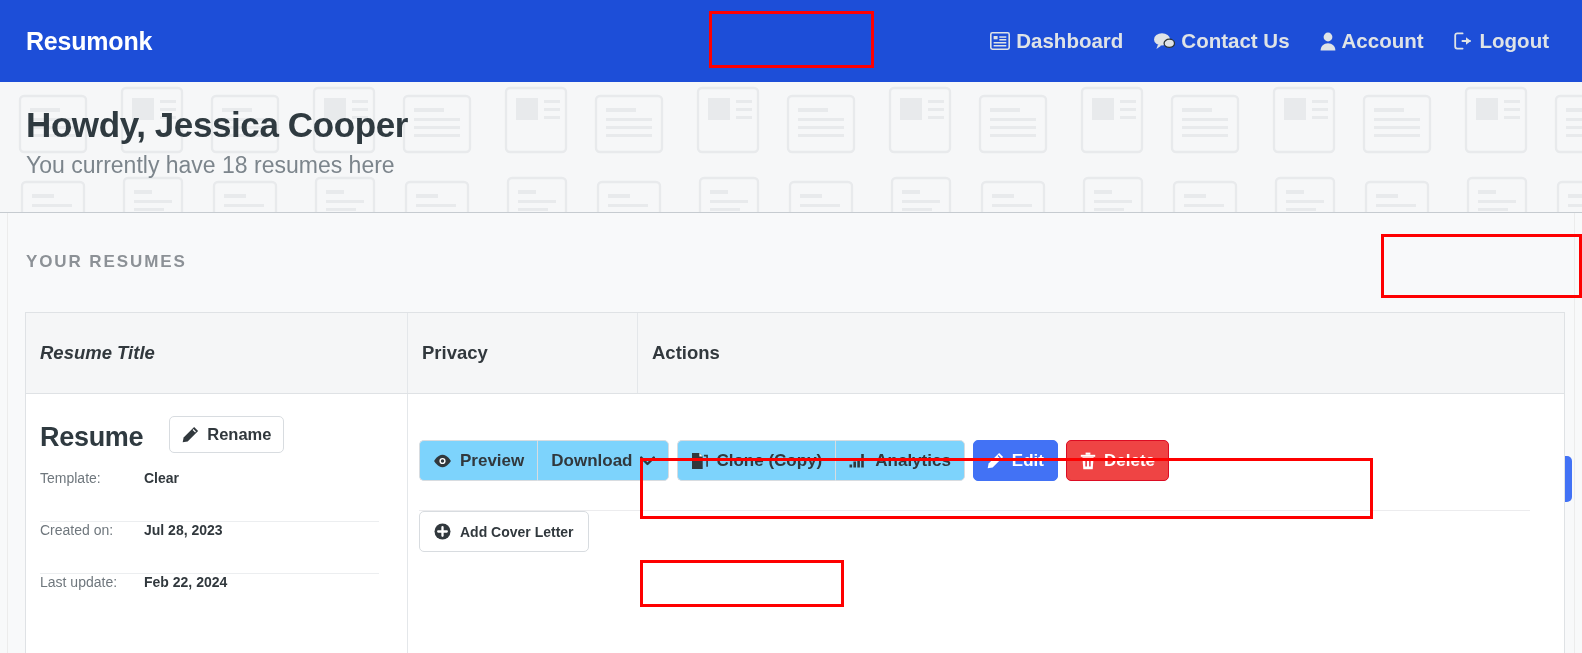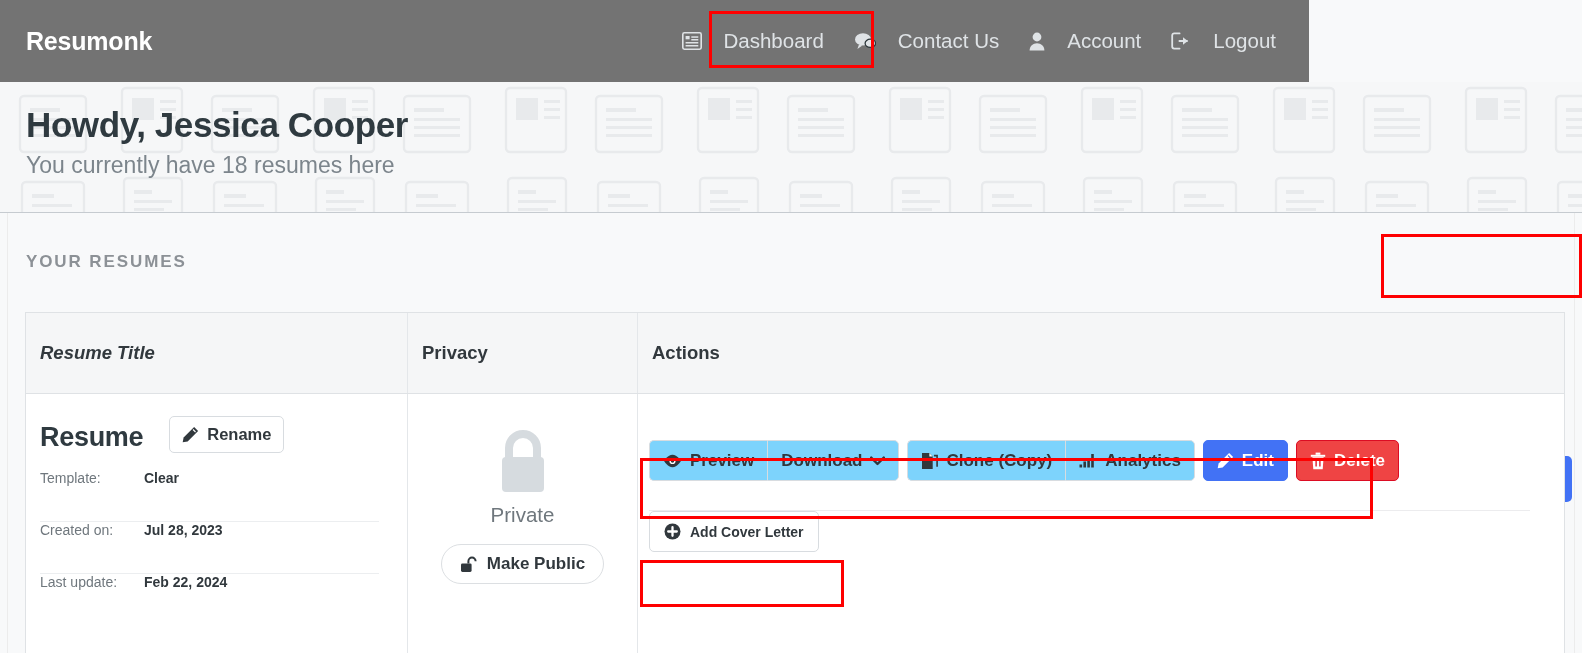--- a/index.html
+++ b/index.html
@@ -7,44 +7,45 @@
     width: 1582px; height: 653px;
     overflow: hidden;
     background: #ffffff;
     font-family: "Liberation Sans", sans-serif;
   }
   .page { position: relative; width: 1582px; height: 653px; background:#f8f9fa; }
 
   
   .navbar {
     position: absolute; top: 0; left: 0;
-    width: 1309px; height: 82px;
-    background: #737373;
+    width: 1582px; height: 82px;
+    background: #1d4ed8;
     display: flex; align-items: center;
   }
   .brand {
     margin-left: 26px;
     color: #ffffff;
     font-size: 25px;
     font-weight: bold;
     letter-spacing: -0.2px;
   }
   .nav-links {
     position: absolute; right: 18px; top: 0;
     height: 82px;
     display: flex; align-items: center;
   }
   .nav-link {
-    display: flex; align-items: center; gap: 22px;
+    display: flex; align-items: center; gap: 6px;
     color: #dfe3e6;
     font-size: 20.5px;
     padding: 10px 15px;
     text-decoration: none;
     white-space: nowrap;
     cursor: pointer;
+    font-weight: bold;
   }
   .nav-link .nav-ico { display:flex; align-items:center; color:#dfe3e6; }
 
   
   .annot {
     position: absolute;
     border: 3px solid #fe0000;
     pointer-events: none;
     z-index: 40;
   }
@@ -336,40 +337,20 @@
               <span class="meta-k">Created on:</span>
               <span class="meta-v">Jul 28, 2023</span>
             </div>
             <div class="meta-row">
               <span class="meta-k">Last update:</span>
               <span class="meta-v">Feb 22, 2024</span>
             </div>
           </div>
         </div>
 
-        <div class="td td-privacy">
-          <div class="lock-wrap">
-            <span>
-              <svg width="60" height="68" viewBox="0 0 60 68">
-                <path d="M16 30V20a14 14 0 0 1 28 0v10" fill="none" stroke="#d6dbdf" stroke-width="8"></path>
-                <rect x="9" y="29" width="42" height="35" rx="4" fill="#d6dbdf"></rect>
-              </svg>
-            </span>
-          </div>
-          <div class="priv-label">Private</div>
-          <button class="btn-makepublic">
-            <span>
-              <svg width="18" height="17" viewBox="0 0 18 17">
-                <path d="M8.4 7.6V5.2a3.6 3.6 0 0 1 7.2 0" fill="none" stroke="#31383d" stroke-width="2"></path>
-                <rect x="1" y="7.4" width="10.6" height="8.6" rx="1.4" fill="#31383d"></rect>
-              </svg>
-            </span>
-            <span>Make Public</span>
-          </button>
-        </div>
 
         <div class="td td-actions">
           <div class="act-bar">
 
             <div class="btn-group">
               <button class="abtn">
                 <span>
                   <svg width="19" height="14" viewBox="0 0 19 14">
                     <path d="M9.5 0.8C4.6 0.8 1.1 7 1.1 7s3.5 6.2 8.4 6.2S17.9 7 17.9 7 14.4 0.8 9.5 0.8z" fill="#31383d"></path>
                     <circle cx="9.5" cy="7" r="3.1" fill="#ffffff"></circle>

